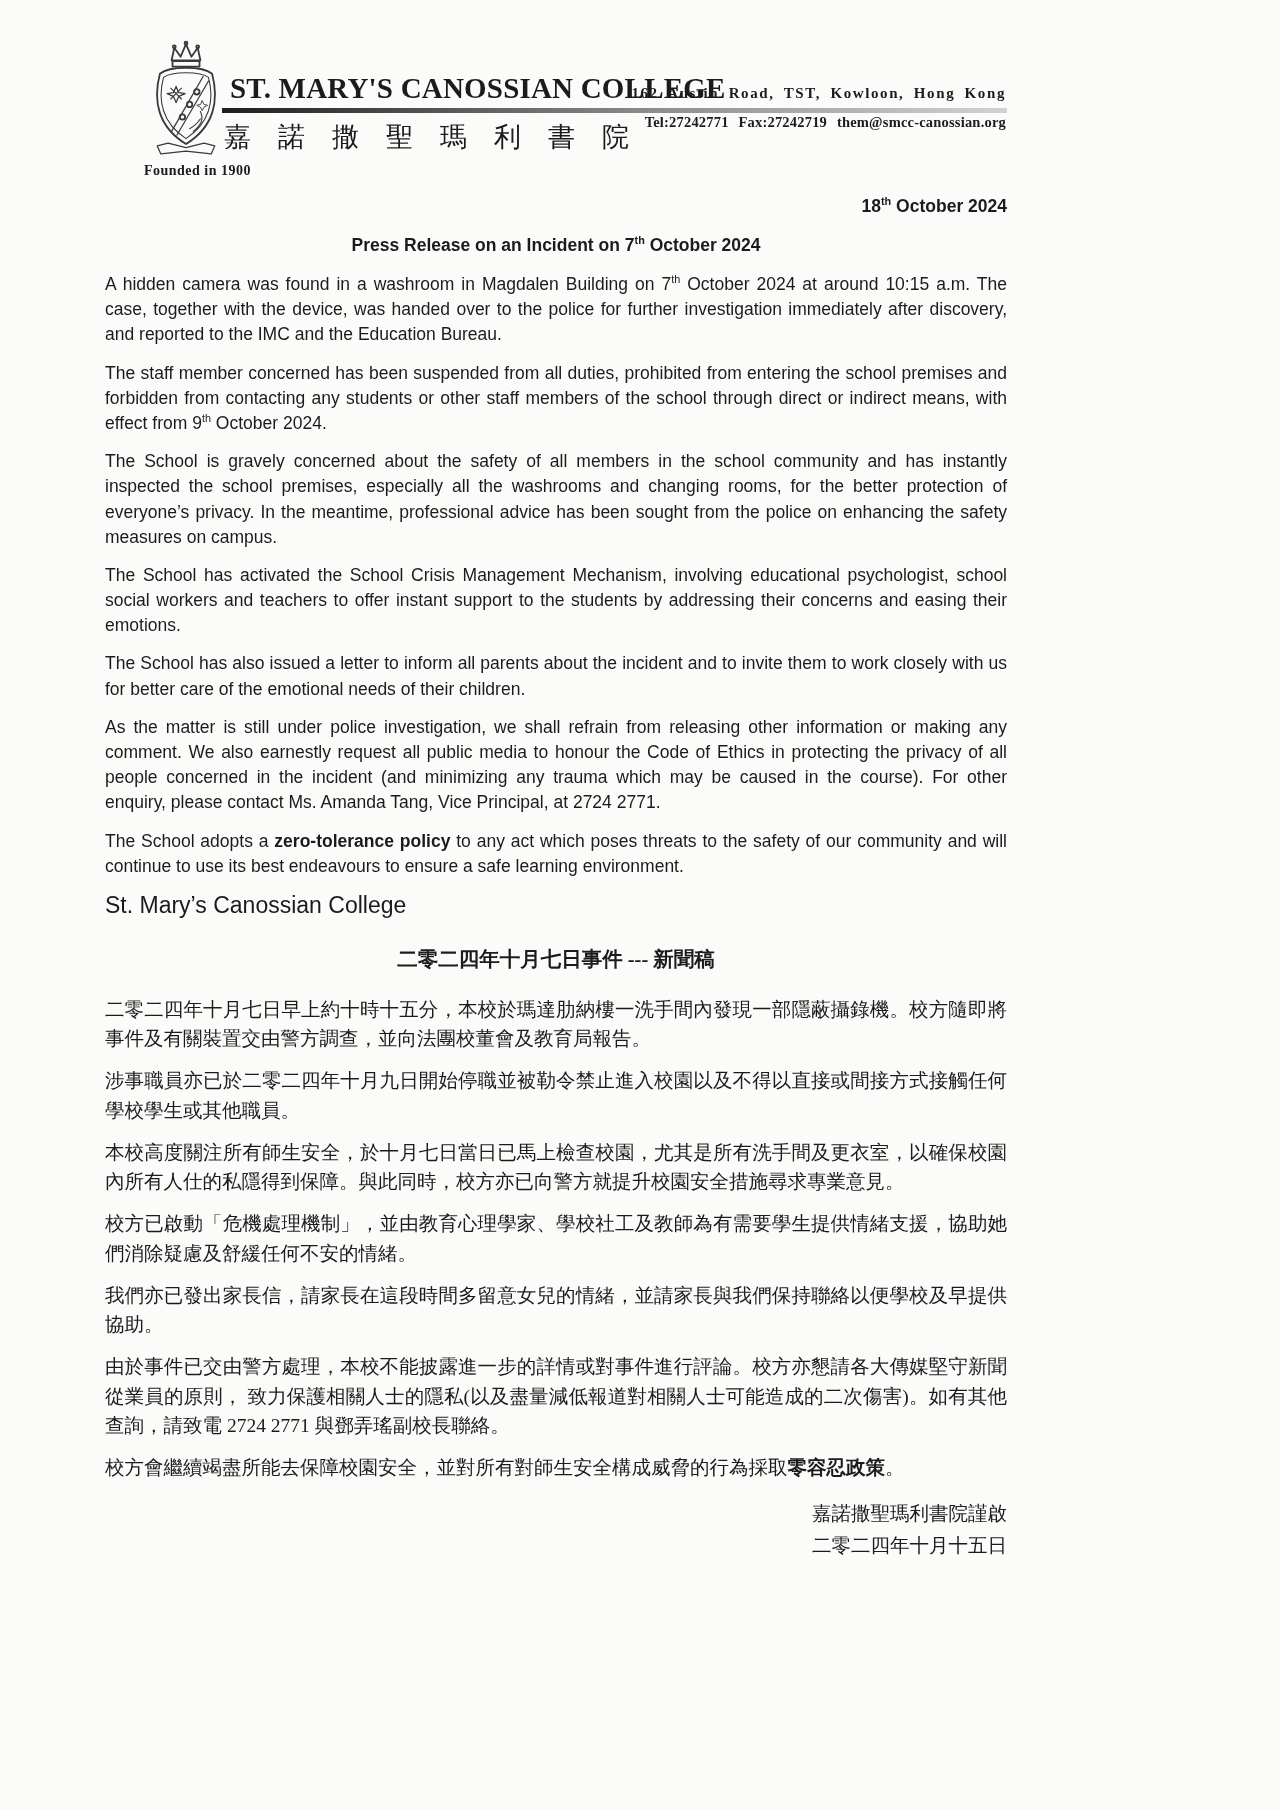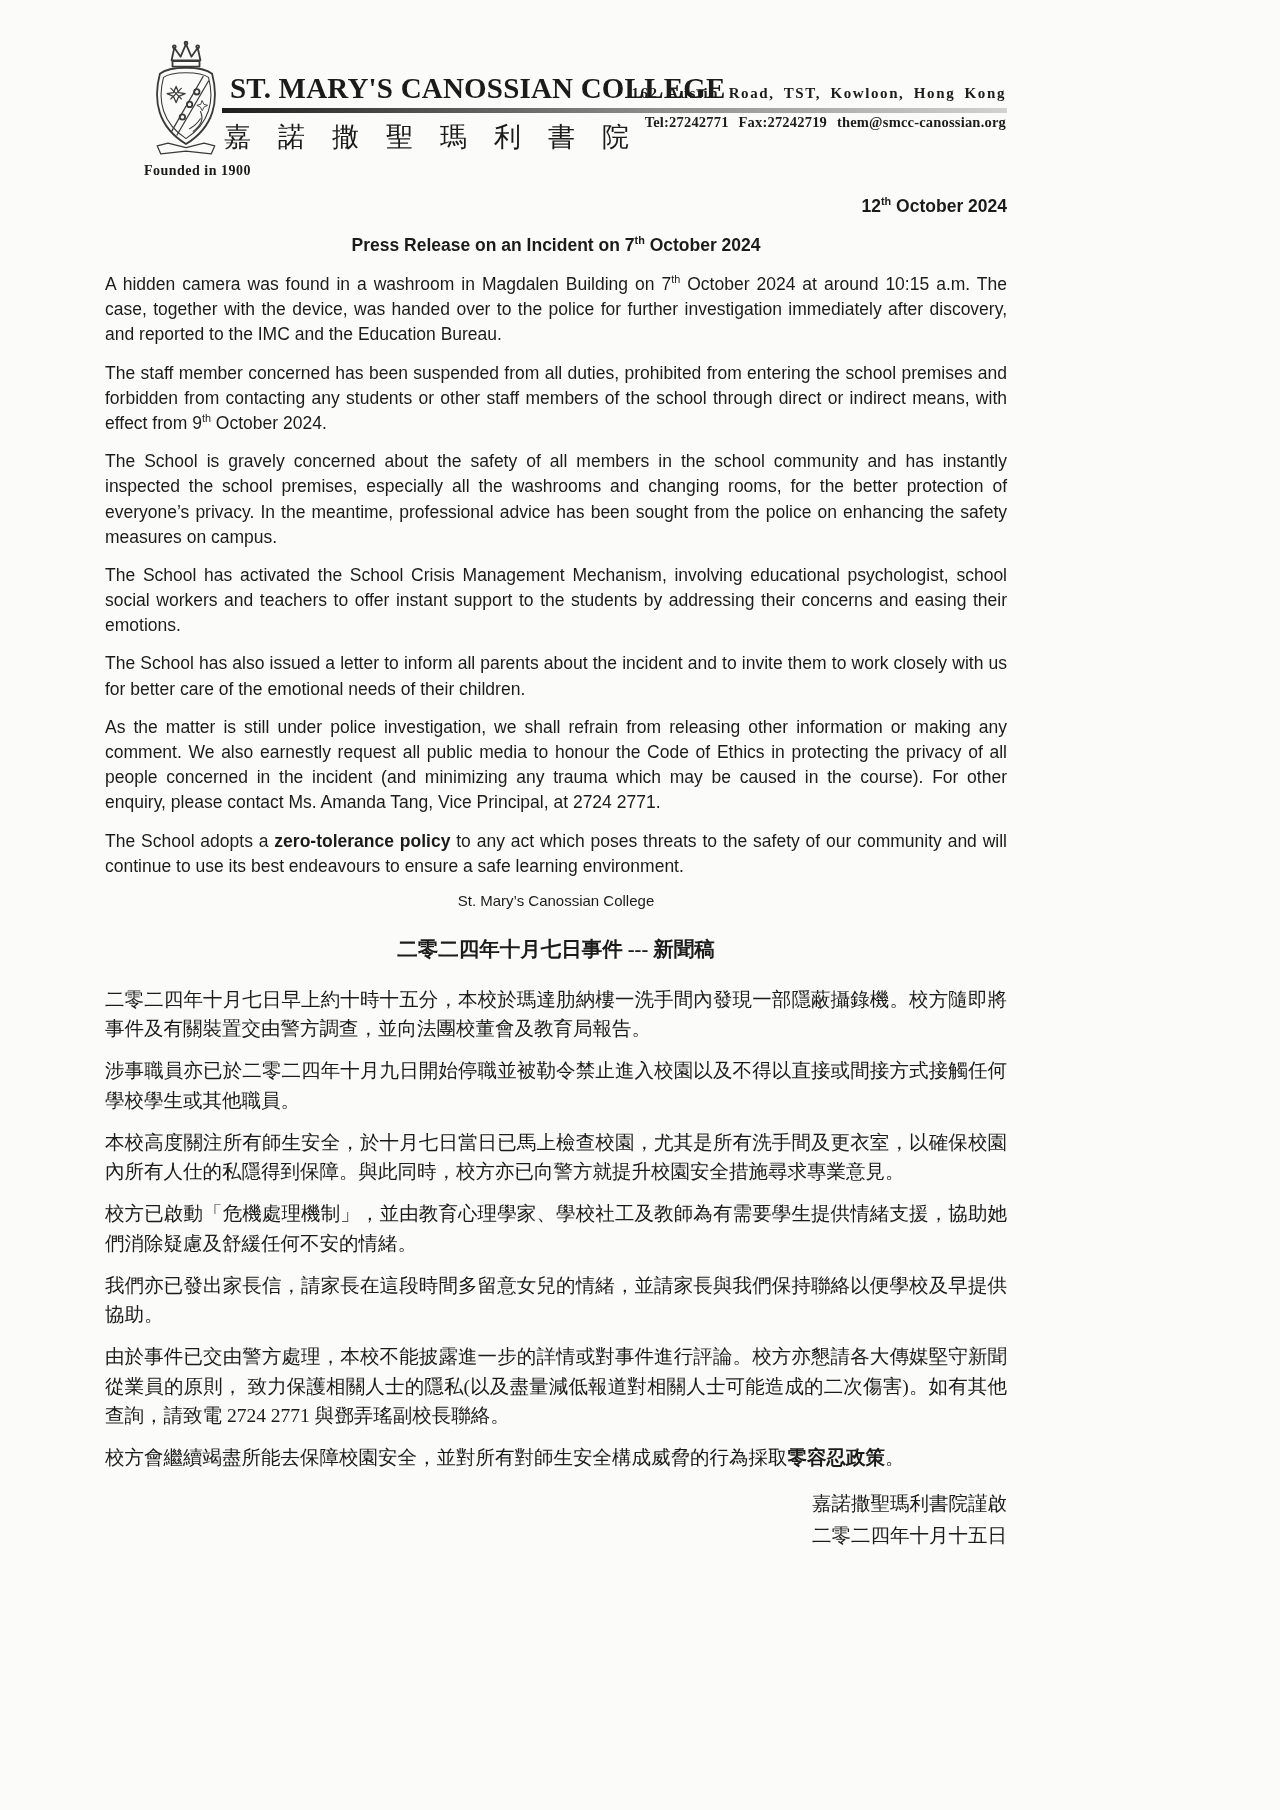--- a/index.html
+++ b/index.html
@@ -45,21 +45,21 @@
     letter-spacing:.2px;word-spacing:6px;white-space:nowrap;
   }
   
   .date-line{text-align:right;font-weight:bold;font-size:17.5px;margin:8px 0 0;}
   .doc-title{text-align:center;font-weight:bold;font-size:17.5px;margin:18px 0 16px;}
   .en-paras p{
     margin:0 0 13px;font-size:17.5px;line-height:1.44;text-align:justify;
   }
   sup{font-size:62%;vertical-align:super;line-height:0;}
   .b{font-weight:bold;}
-  .signoff-en{text-align:center;font-size:15px;margin:6px 0 26px;}
+  .signoff-en{text-align:left;font-size:23px;margin:6px 0 26px;}
   .zh-title{
     text-align:center;font-weight:bold;font-size:20.5px;margin:0 0 22px;
     font-family:"Liberation Serif","DejaVu Serif",serif;
   }
   .zh-paras p{
     margin:0 0 13px;font-size:19.5px;line-height:1.5;text-align:justify;
     font-family:"Liberation Serif","DejaVu Serif",serif;
   }
   .signoff-zh{
     text-align:right;font-size:19.5px;line-height:1.6;margin-top:16px;
@@ -102,21 +102,21 @@
         </svg>
         <div class="founded">Founded in 1900</div>
       </div>
       <div class="name-block-en">ST. MARY'S CANOSSIAN COLLEGE</div>
       <div class="header-rule"></div>
       <div class="name-block-zh">嘉諾撒聖瑪利書院</div>
       <div class="addr">162 Austin Road, TST, Kowloon, Hong Kong</div>
       <div class="contact">Tel:27242771 Fax:27242719 them@smcc-canossian.org</div>
     </div>
 
-    <div class="date-line"><span>12</span><sup>th</sup><span> October 2024</span></div>
+    <div class="date-line"><span>18</span><sup>th</sup><span> October 2024</span></div>
     <div class="doc-title"><span>Press Release on an Incident on 7</span><sup>th</sup><span> October 2024</span></div>
 
     <div class="en-paras">
         <p><span>A hidden camera was found in a washroom in Magdalen Building on 7</span><sup>th</sup><span> October 2024 at around 10:15 a.m. The case, together with the device, was handed over to the police for further investigation immediately after discovery, and reported to the IMC and the Education Bureau.</span></p>
         <p><span>The staff member concerned has been suspended from all duties, prohibited from entering the school premises and forbidden from contacting any students or other staff members of the school through direct or indirect means, with effect from 9</span><sup>th</sup><span> October 2024.</span></p>
         <p><span>The School is gravely concerned about the safety of all members in the school community and has instantly inspected the school premises, especially all the washrooms and changing rooms, for the better protection of everyone’s privacy.  In the meantime, professional advice has been sought from the police on enhancing the safety measures on campus.</span></p>
         <p><span>The School has activated the School Crisis Management Mechanism, involving educational psychologist, school social workers and teachers to offer instant support to the students by addressing their concerns and easing their emotions.</span></p>
         <p><span>The School has also issued a letter to inform all parents about the incident and to invite them to work closely with us for better care of the emotional needs of their children.</span></p>
         <p><span>As the matter is still under police investigation, we shall refrain from releasing other information or making any comment. We also earnestly request all public media to honour the Code of Ethics in protecting the privacy of all people concerned in the incident (and minimizing any trauma which may be caused in the course). For other enquiry, please contact Ms. Amanda Tang, Vice Principal, at 2724 2771.</span></p>
         <p><span>The School adopts a </span><span class="b">zero-tolerance policy</span><span> to any act which poses threats to the safety of our community and will continue to use its best endeavours to ensure a safe learning environment.</span></p>

